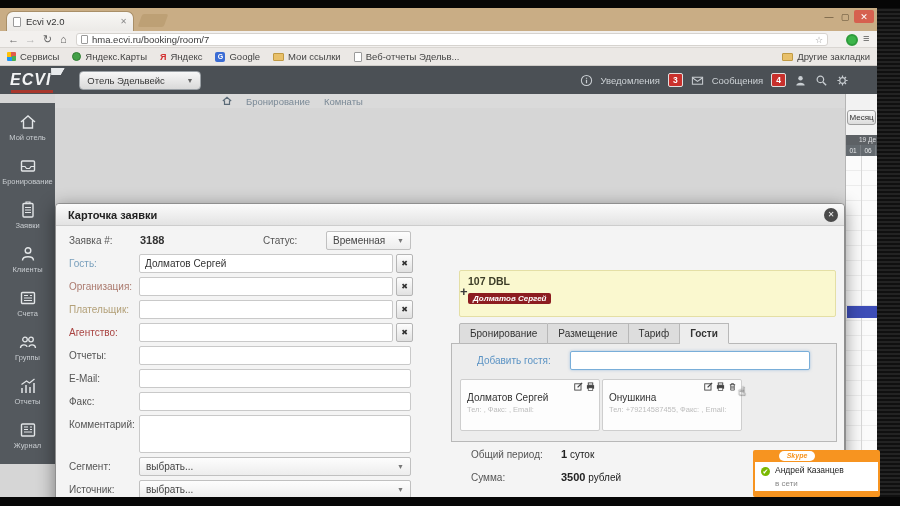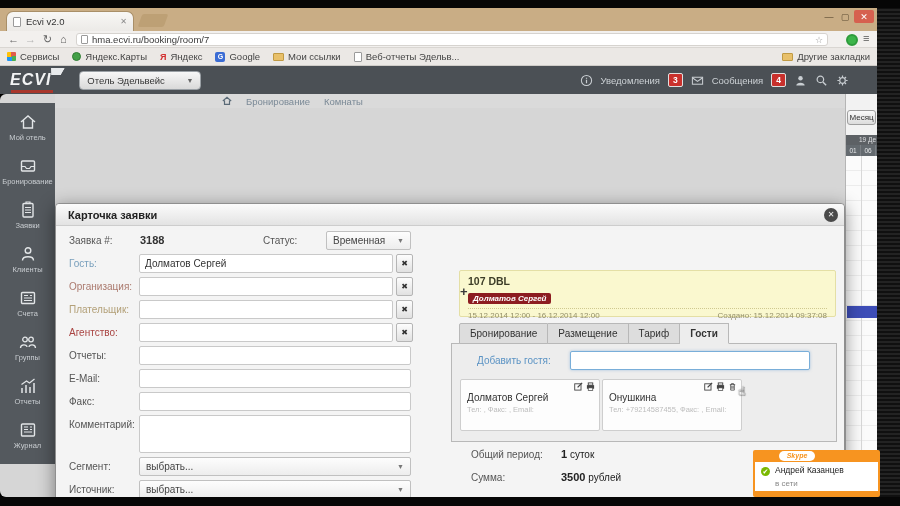--- a/index.html
+++ b/index.html
@@ -41,21 +41,21 @@
   .logo{font-size:16px;font-weight:bold;font-style:italic;color:#f2f3f4;letter-spacing:1px;margin-left:10px;position:relative;}
   .logo .flag{position:absolute;right:-12px;top:-3px;width:14px;height:7px;background:#e8eaec;transform:skewX(-30deg);clip-path:polygon(0 0,100% 0,100% 100%,30% 100%);}
   .logo .redline{position:absolute;left:1px;bottom:-4px;width:42px;height:3px;background:#a8362c;filter:blur(.4px);}
   .hotel-select{margin-left:28px;width:122px;height:19px;background:linear-gradient(#f7f7f7,#d9d9d9);border:1px solid #9aa0a5;border-radius:4px;font-size:9.5px;color:#333;display:flex;align-items:center;padding:0 7px;}
   .hotel-select .arr{margin-left:auto;font-size:7px;color:#666;}
   .hdr-right{margin-left:auto;display:flex;align-items:center;gap:8px;margin-right:28px;font-size:9.5px;color:#ccd1d5;}
   .badge{background:#c9302c;color:#fff;font-size:8.5px;font-weight:bold;border-radius:2px;padding:1px 4px;border:1px solid #e0e0e0;}
   .hicon{width:13px;height:13px;}
 
   
-  .workspace{left:0;top:94px;width:877px;height:403px;background:#d6d6d6;border-radius:6px;}
+  .workspace{left:0;top:94px;width:877px;height:403px;background:#d6d6d6;}
   .breadcrumb{left:55px;top:0;width:822px;height:14px;background:#dadada;display:flex;align-items:center;gap:14px;padding-left:167px;font-size:9.5px;color:#78ute;}
   .crumb{color:#7b8a97;}
   .sidebar{left:0;top:0;width:55px;height:361px;background:#54595e;display:flex;flex-direction:column;align-items:center;padding-top:9px;gap:3px;margin-top:9px;}
   .sb-item{width:55px;height:41px;display:flex;flex-direction:column;align-items:center;justify-content:flex-start;}
   .sb-label{font-size:7.5px;color:#c9cdd1;margin-top:1px;white-space:nowrap;}
   
   .minical{left:845px;top:0;width:32px;height:361px;background:#f2f2f2;border-left:1px solid #b5b5b5;}
   .month-btn{left:1px;top:16px;width:29px;height:15px;background:linear-gradient(#fafafa,#dcdcdc);border:1px solid #9e9e9e;border-radius:3px;font-size:8px;color:#333;text-align:center;line-height:13px;}
   .cal-datehdr{left:0;top:41px;width:32px;height:10px;background:#5d6165;color:#dfe1e3;font-size:6.5px;text-align:right;padding-right:2px;line-height:10px;}
   .cal-cells{left:0;top:51px;width:32px;height:11px;background:#646a6f;display:flex;}
@@ -374,24 +374,20 @@
       </div>
       <div class="form-row">
 
         <span class="changebtn">Изменить</span>
       </div>
     </div>
 
     <div class="abs roomcard">
       <div class="room-title">107 DBL</div>
       <span class="room-badge">Долматов Сергей</span>
-      <div class="room-dates">
-        <span>15.12.2014 12:00 - 16.12.2014 12:00</span>
-        <span class="room-created">Создано: 15.12.2014 09:37:08</span>
-      </div>
     </div>
     <div class="abs plusbtn">+</div>
 
     <div class="abs tabs">
       <span class="tabbtn">Бронирование</span>
       <span class="tabbtn">Размещение</span>
       <span class="tabbtn">Тариф</span>
       <span class="tabbtn active">Гости</span>
     </div>
 

